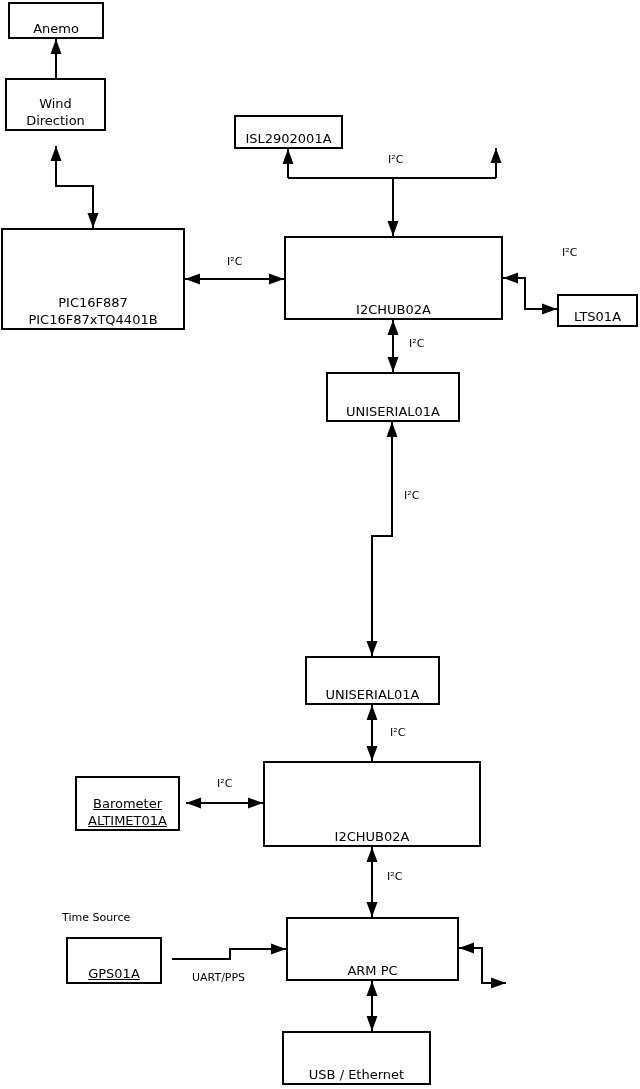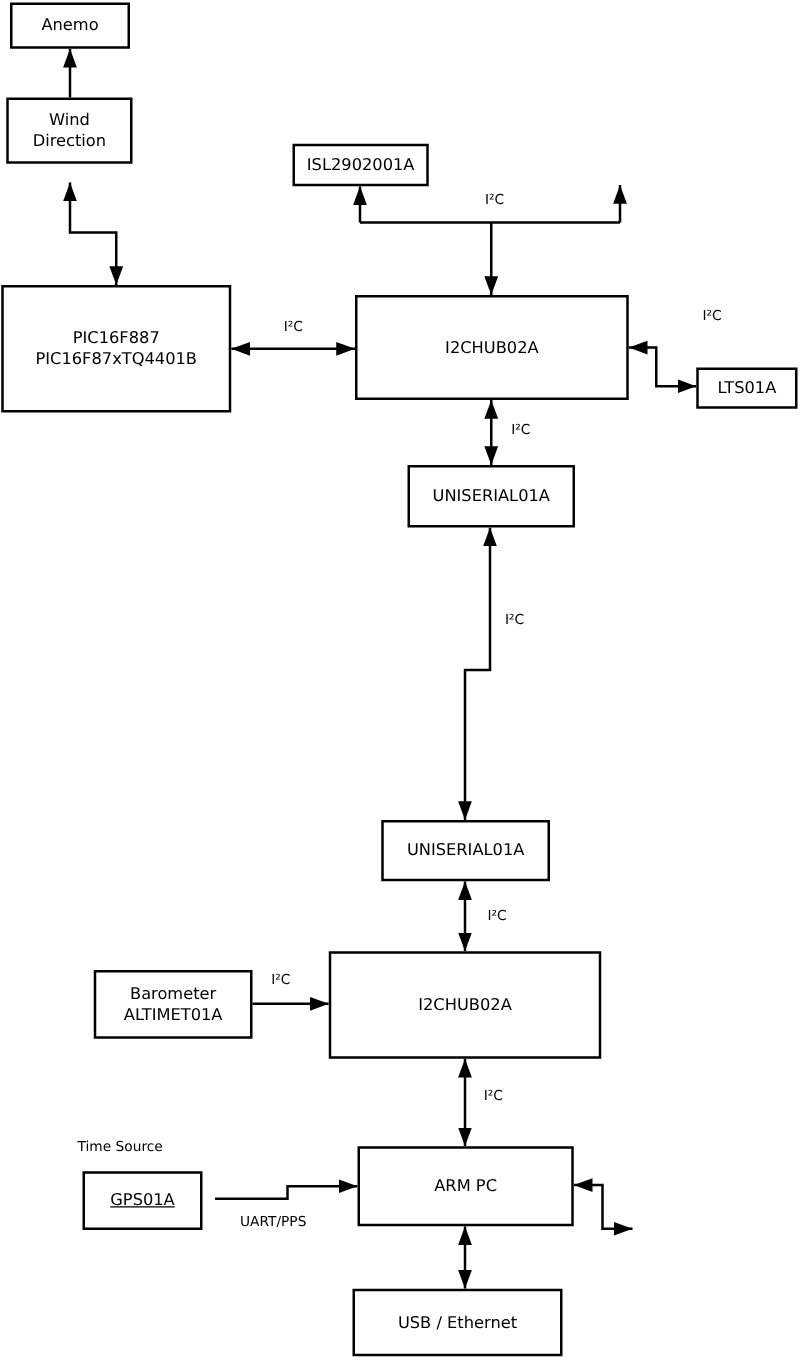--- a/index.html
+++ b/index.html
@@ -17,21 +17,21 @@
   }
   #wires { position: absolute; left: 0; top: 0; width: 640px; height: 1089px; }
   .node {
     position: absolute;
     box-sizing: border-box;
     background: #ffffff;
     border: 2px solid #000000;
     display: flex;
     flex-direction: column;
     align-items: center;
-    justify-content: center;
+    justify-content: flex-end;
     text-align: center;
     font-size: 13px;
     line-height: 17px;
     white-space: nowrap;
   }
   .elabel {
     position: absolute;
     font-size: 11px;
     line-height: 14px;
     white-space: nowrap;
@@ -101,35 +101,35 @@
   </div>
 
   <div class="node" style="left:305px; top:656px; width:135px; height:49px;">
     <span>UNISERIAL01A</span>
   </div>
 
   <div class="node" style="left:263px; top:761px; width:218px; height:86px;">
     <span>I2CHUB02A</span>
   </div>
 
-  <div class="node" style="left:75px; top:776px; width:127px; height:55px;">
+  <div class="node" style="left:75px; top:776px; width:105px; height:55px;text-decoration:underline;">
     <span>Barometer</span>
     <span>ALTIMET01A</span>
   </div>
 
   <div class="node" style="left:66px; top:937px; width:96px; height:47px;text-decoration:underline;">
     <span>GPS01A</span>
   </div>
 
   <div class="node" style="left:286px; top:917px; width:173px; height:64px;">
     <span>ARM PC</span>
   </div>
 
 
-  <div class="node" style="left:282px; top:1031px; width:168px; height:54px;">
+  <div class="node" style="left:282px; top:1031px; width:149px; height:54px;">
     <span>USB / Ethernet</span>
   </div>
 
   <span class="elabel" style="left:388px; top:153px;">I²C</span>
   <span class="elabel" style="left:227px; top:255px;">I²C</span>
   <span class="elabel" style="left:562px; top:246px;">I²C</span>
   <span class="elabel" style="left:409px; top:337px;">I²C</span>
   <span class="elabel" style="left:404px; top:489px;">I²C</span>
   <span class="elabel" style="left:390px; top:726px;">I²C</span>
   <span class="elabel" style="left:217px; top:777px;">I²C</span>

